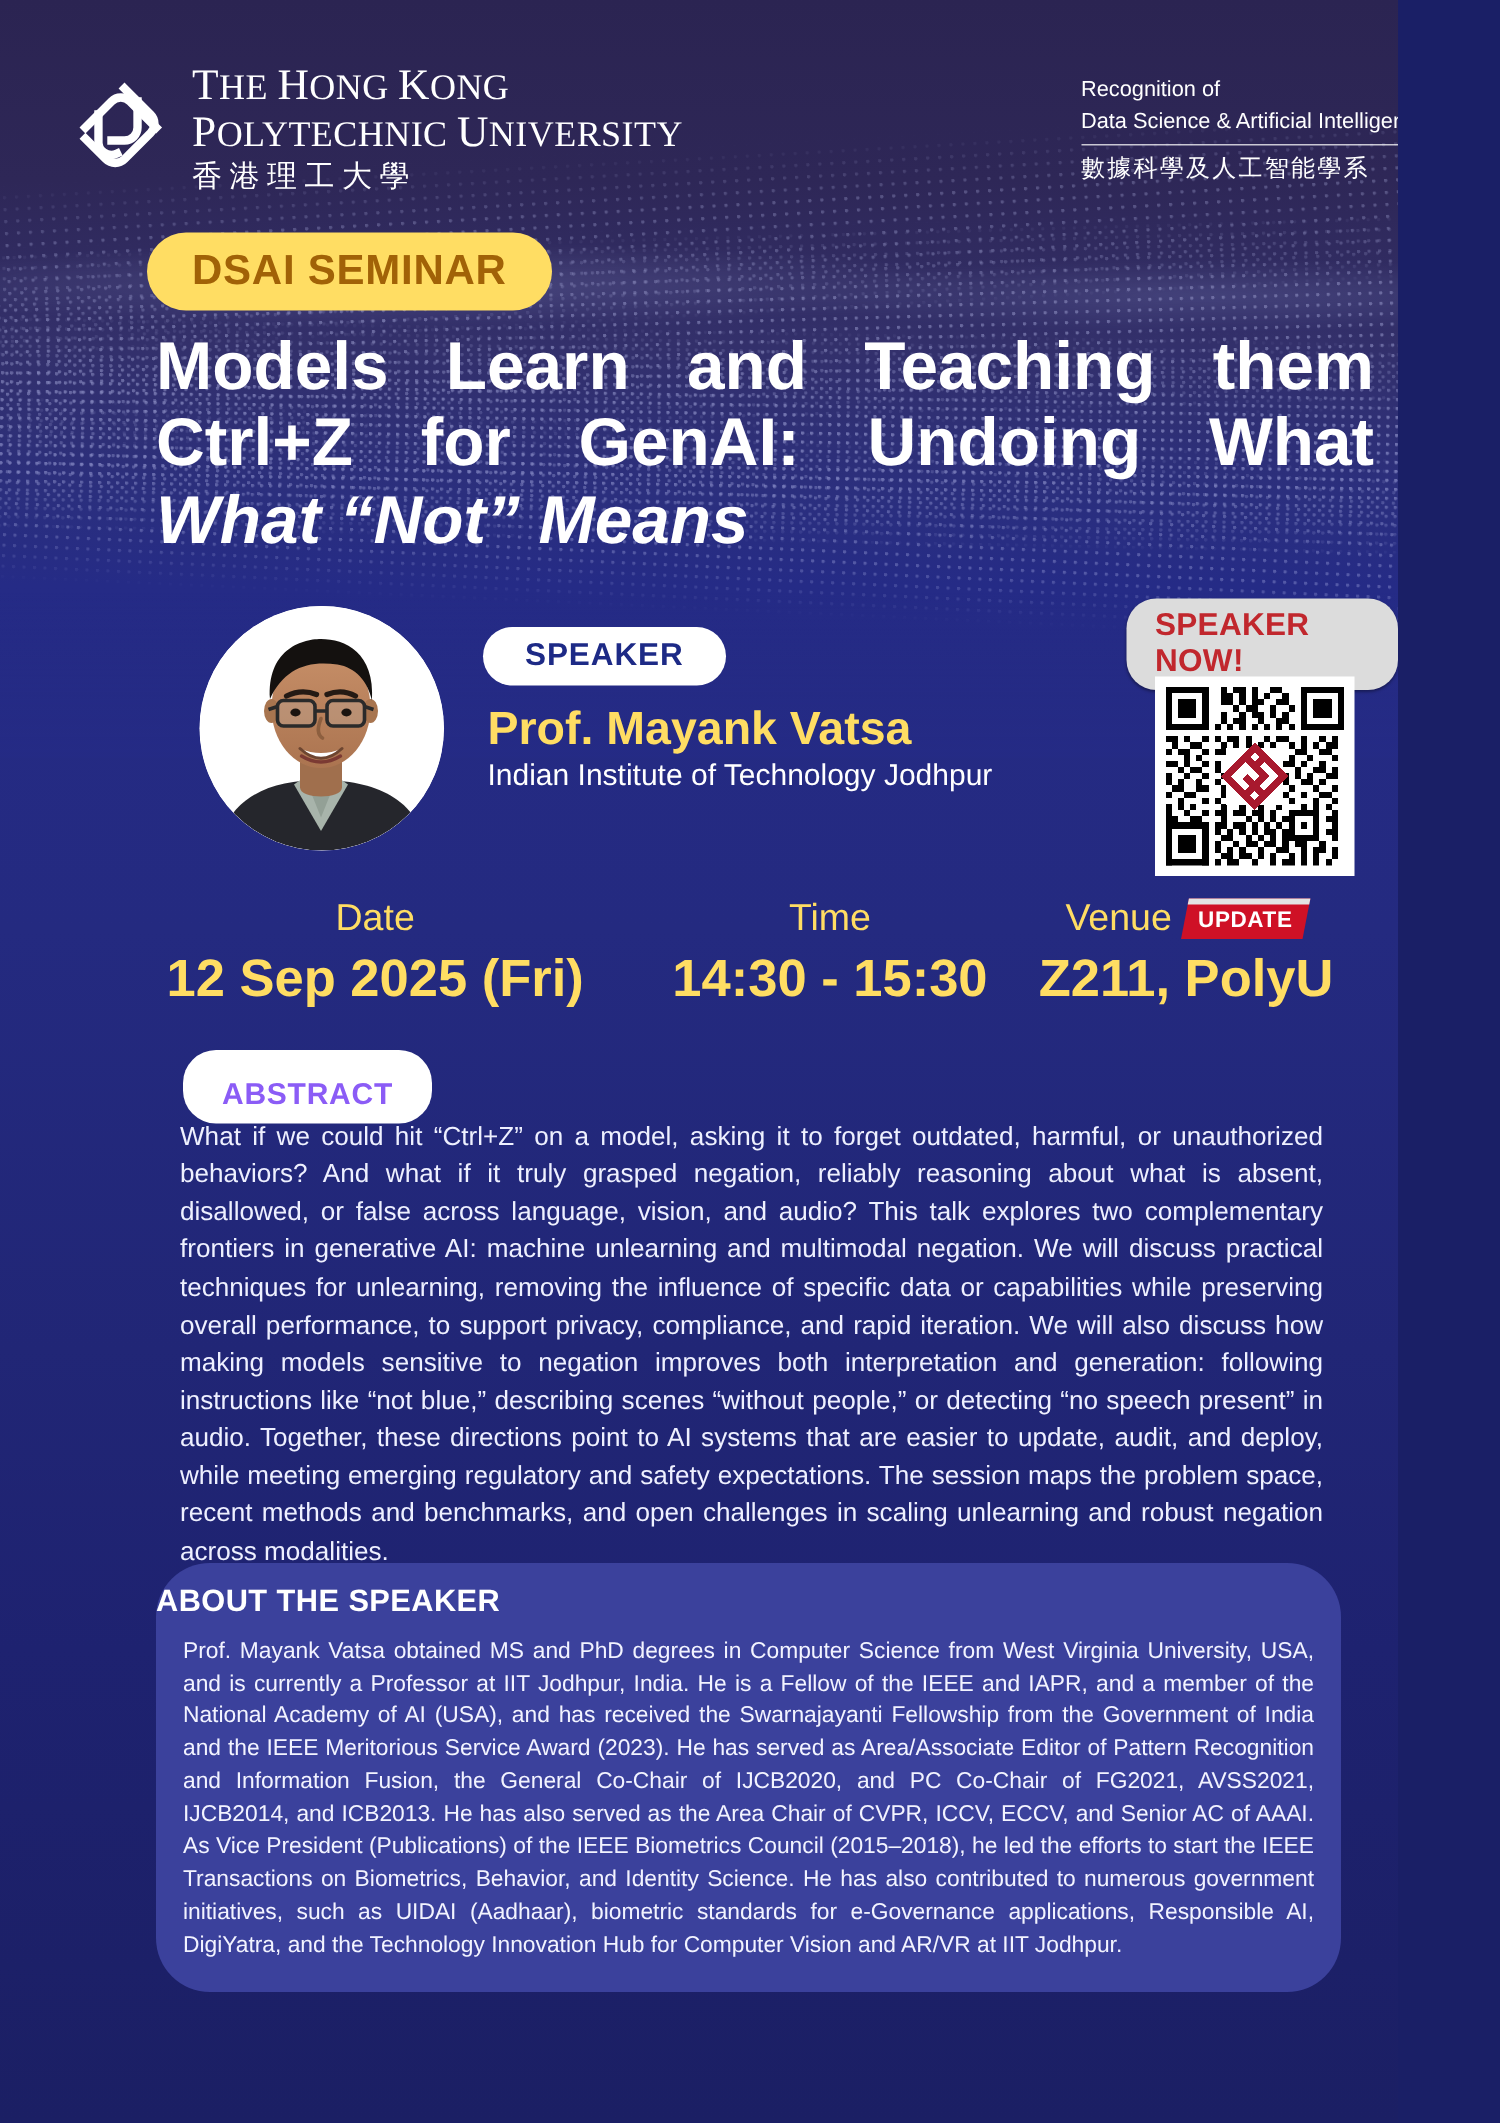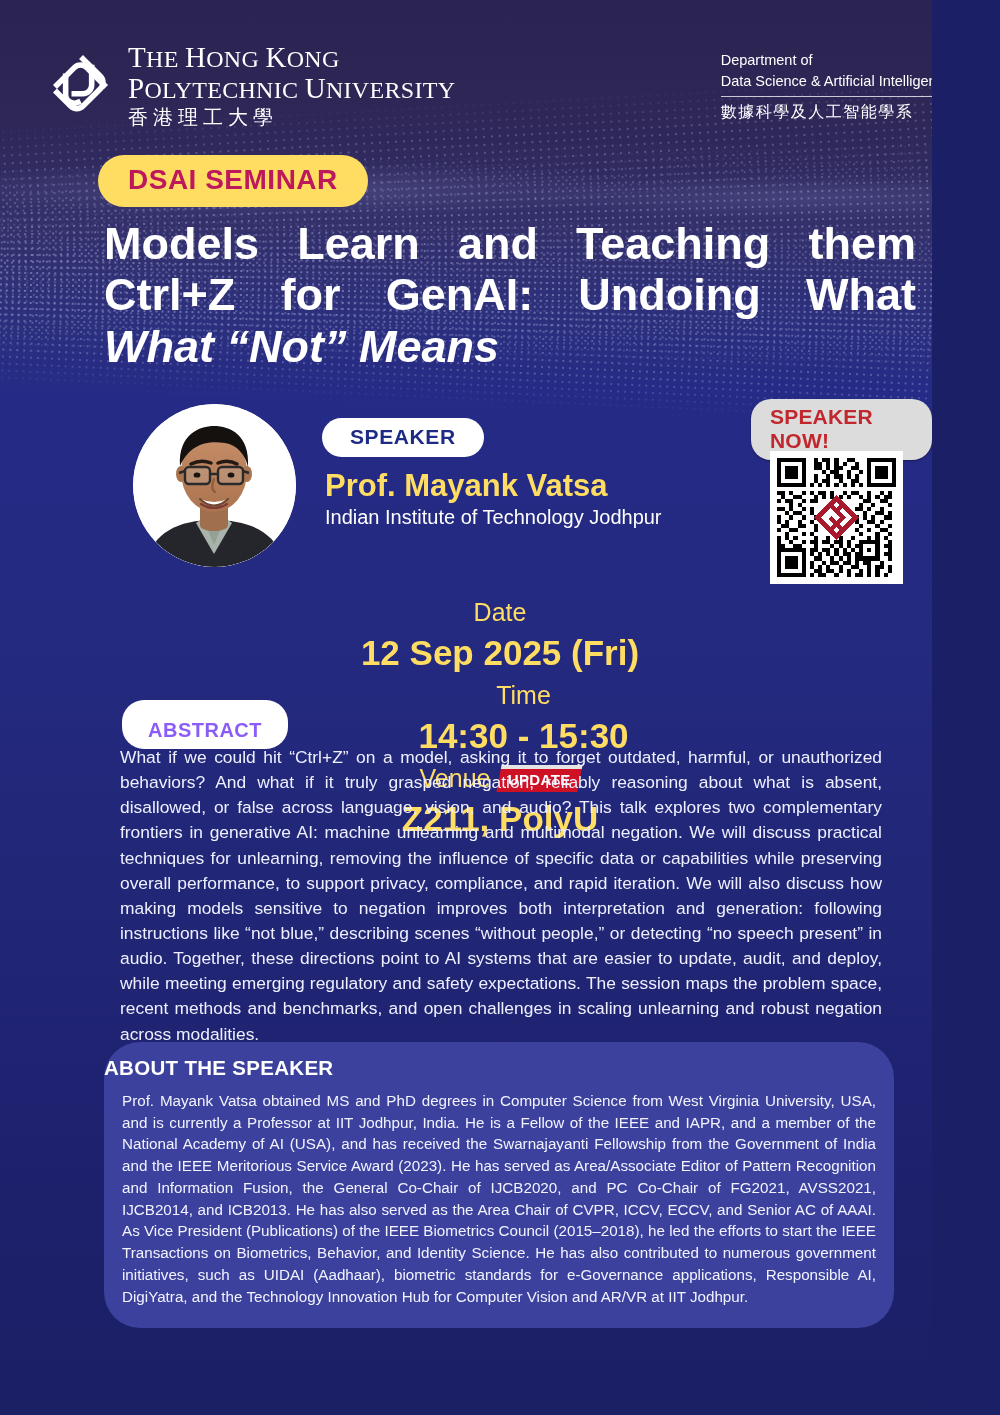--- a/index.html
+++ b/index.html
@@ -72,21 +72,21 @@
 
   .dept{ position:absolute; right:48px; top:50px; text-align:left; color:#fff; }
   .dept-l1{ font-size:14.5px; line-height:1.45; }
   .dept-l2{ font-size:14.5px; line-height:1.45; }
   .dept-rule{ height:1px; background:rgba(255,255,255,.75); margin:4px 0 5px 0; }
   .dept-zh{ font-size:16px; letter-spacing:1.5px; font-family:"DejaVu Sans", sans-serif; }
 
   
   .seminar-badge{
     position:absolute; left:98px; top:155px;
-    background:#ffdd63; color:#be185d;
+    background:#ffdd63; color:#a16207;
     font-size:28px; font-weight:bold; letter-spacing:.5px;
     padding:9px 30px 11px 30px; border-radius:30px;
   }
 
   
   .title{
     position:absolute; left:104px; top:218px; width:812px;
     color:#fff; font-size:45px; font-weight:bold; line-height:1.14;
     text-align:justify; -moz-text-align-last:left; text-align-last:left;
   }
@@ -124,22 +124,22 @@
     box-shadow:0 1px 2px rgba(0,0,0,.35);
   }
   .qr-wrap{
     position:absolute; left:770px; top:451px; width:133px; height:133px;
     background:#fff; padding:7px;
   }
   .qr-wrap svg{ display:block; }
 
   
   .dtv{
-    position:absolute; left:100px; top:596px; width:800px; height:90px;
-    display:flex; align-items:center;flex-direction:column;
+    position:absolute; left:111px; top:596px; width:800px; height:90px;
+    display:flex; align-items:flex-start;
   }
   .dtv-col{ flex:1; display:flex; flex-direction:column; align-items:center; justify-content:flex-start; }
   .dtv-col.c1{ flex:1.06; }
   .dtv-col.c2{ flex:.94;padding-left:47px; }
   .dtv-label{
     color:#ffdd63; font-size:25px; font-weight:normal; margin-top:2px;
     display:flex; align-items:center; gap:9px;
   }
   .dtv-value{ color:#ffdd63; font-size:35px; font-weight:bold; margin-top:6px; white-space:nowrap;}
   .dtv-div{ width:4px; background:#ffdd63; margin:4px 0 2px 0; }
@@ -211,21 +211,21 @@
         </svg>
       </span>
       <span class="polyu-text">
         <div class="polyu-en1"><span class="cap">T</span>HE <span class="cap">H</span>ONG <span class="cap">K</span>ONG</div>
         <div class="polyu-en2"><span class="cap">P</span>OLYTECHNIC <span class="cap">U</span>NIVERSITY</div>
         <div class="polyu-zh">香港理工大學</div>
       </span>
     </div>
 
     <div class="dept">
-      <div class="dept-l1">Department of</div>
+      <div class="dept-l1">Recognition of</div>
       <div class="dept-l2">Data Science &amp; Artificial Intelligence</div>
       <div class="dept-rule"></div>
       <div class="dept-zh">數據科學及人工智能學系</div>
     </div>
   </div>
 
   <div class="seminar-badge">DSAI SEMINAR</div>
 
   <div class="title">
     <span class="ln">Models Learn and Teaching them</span>

